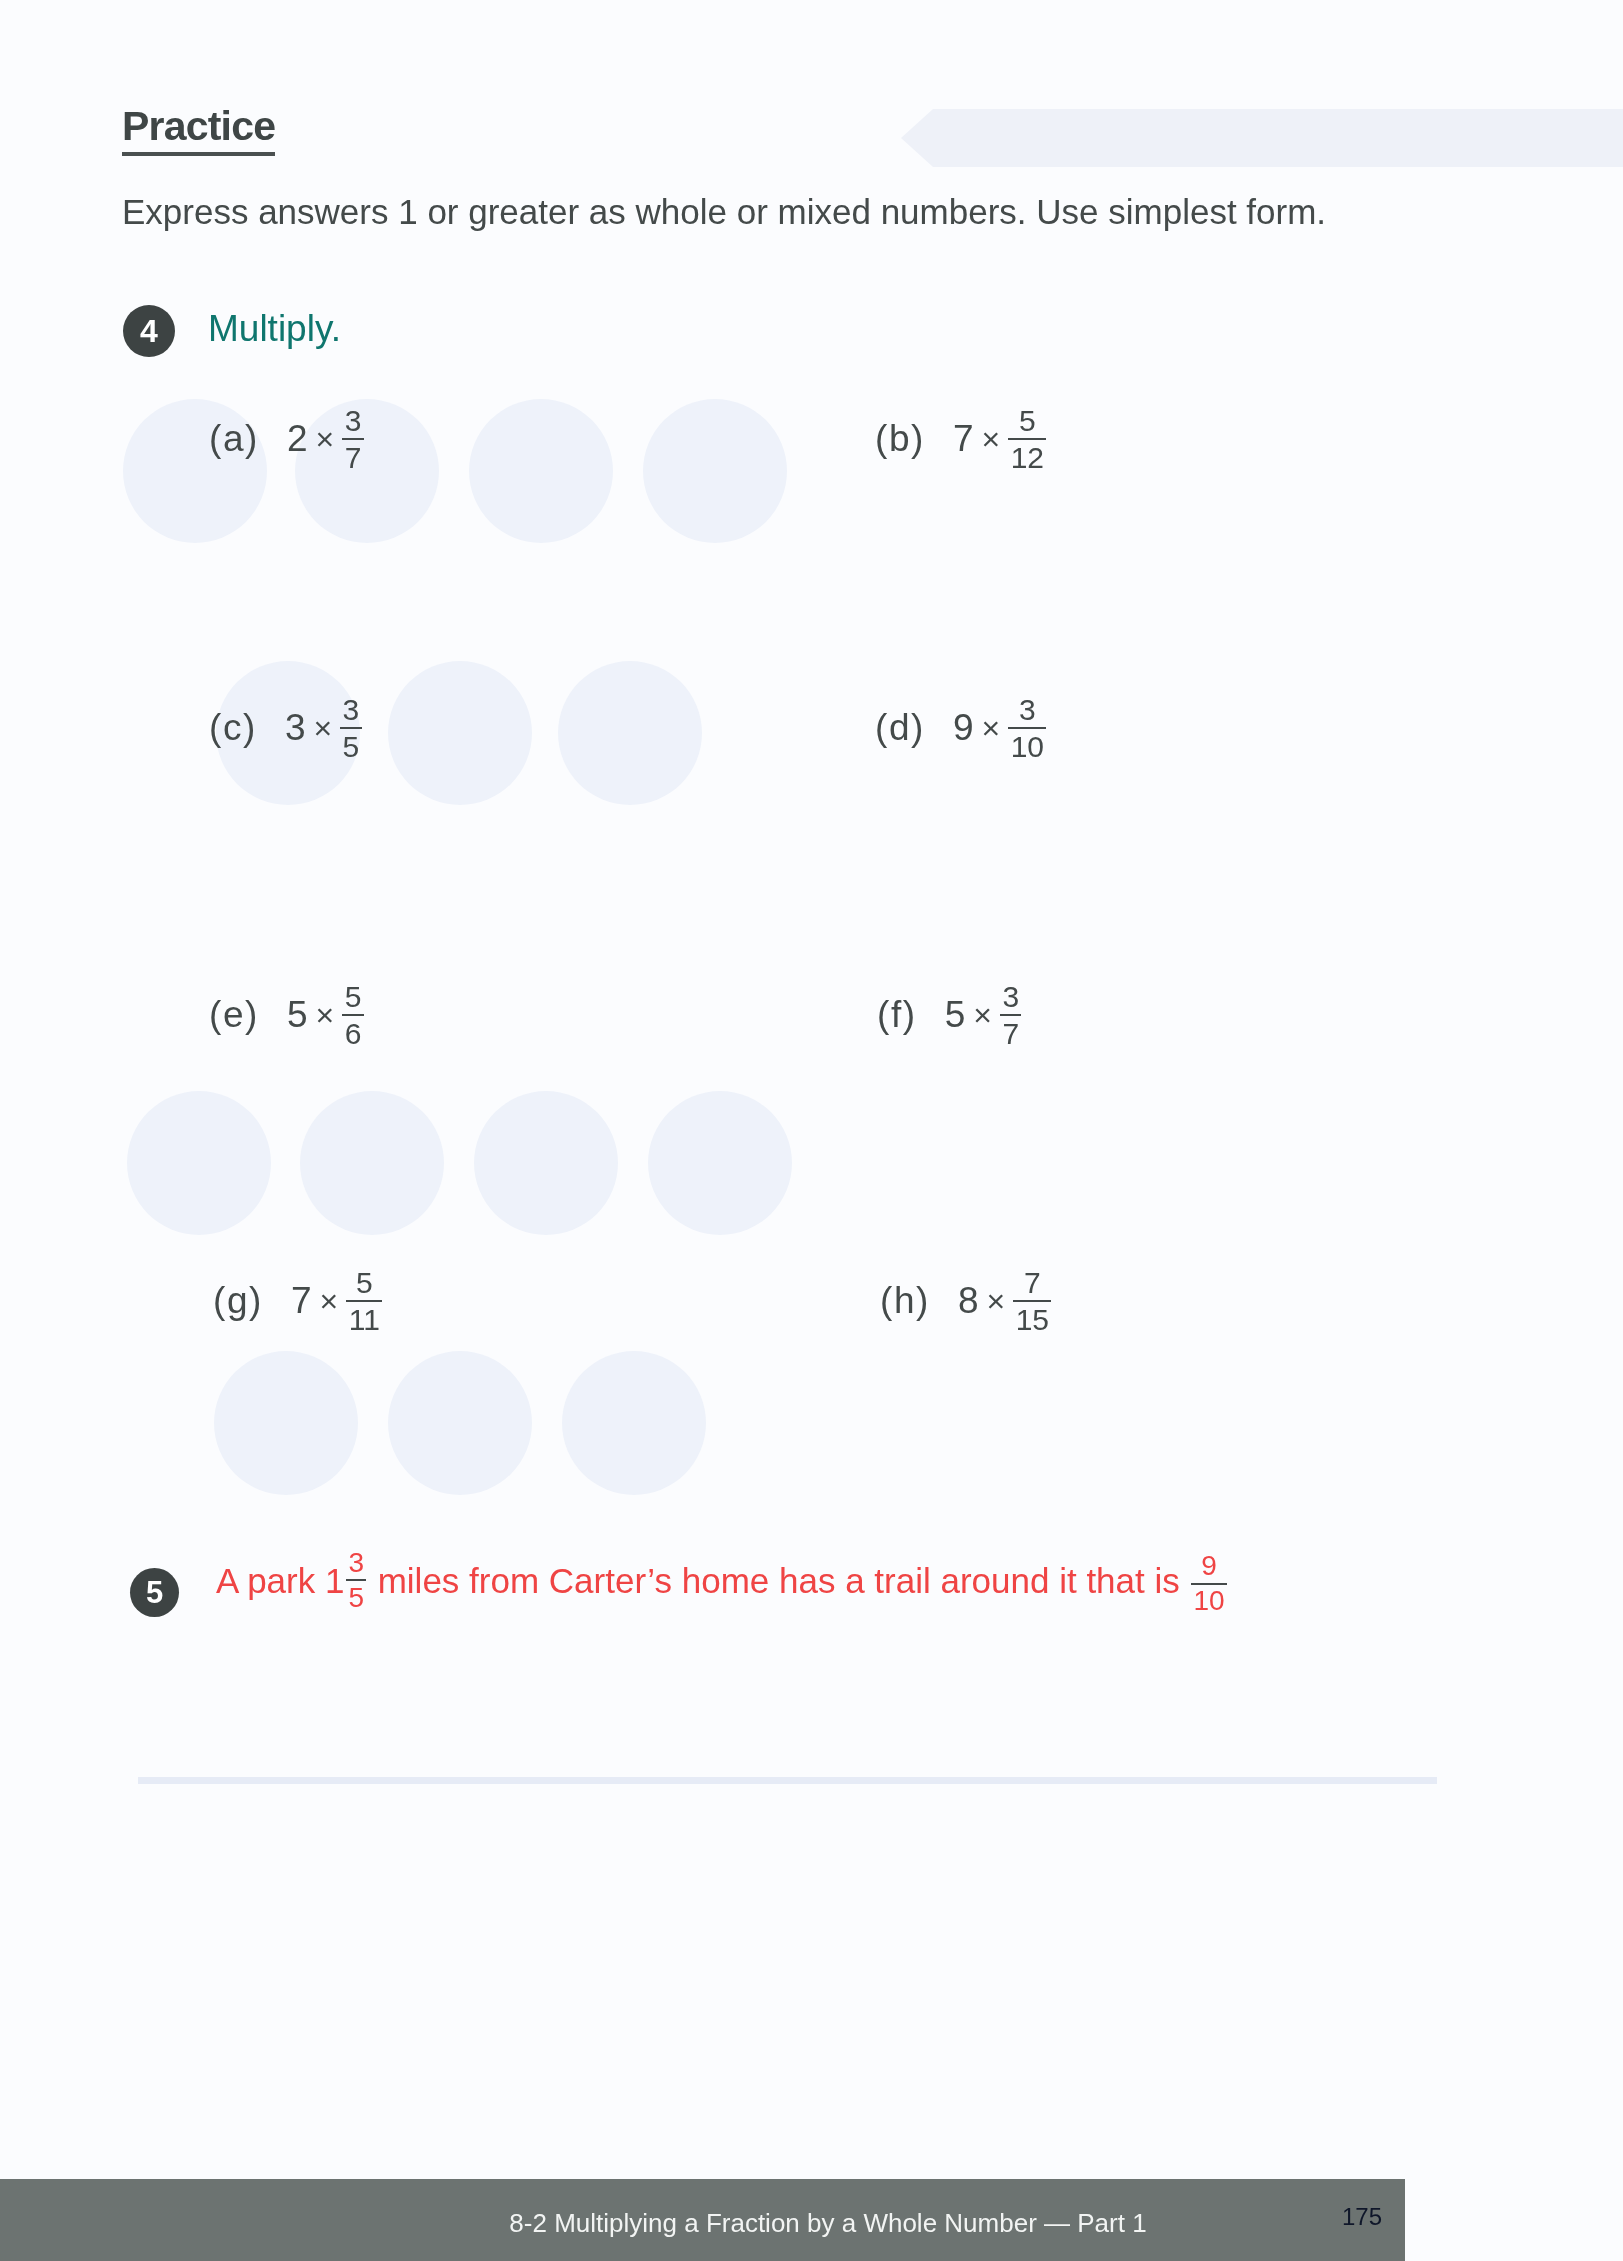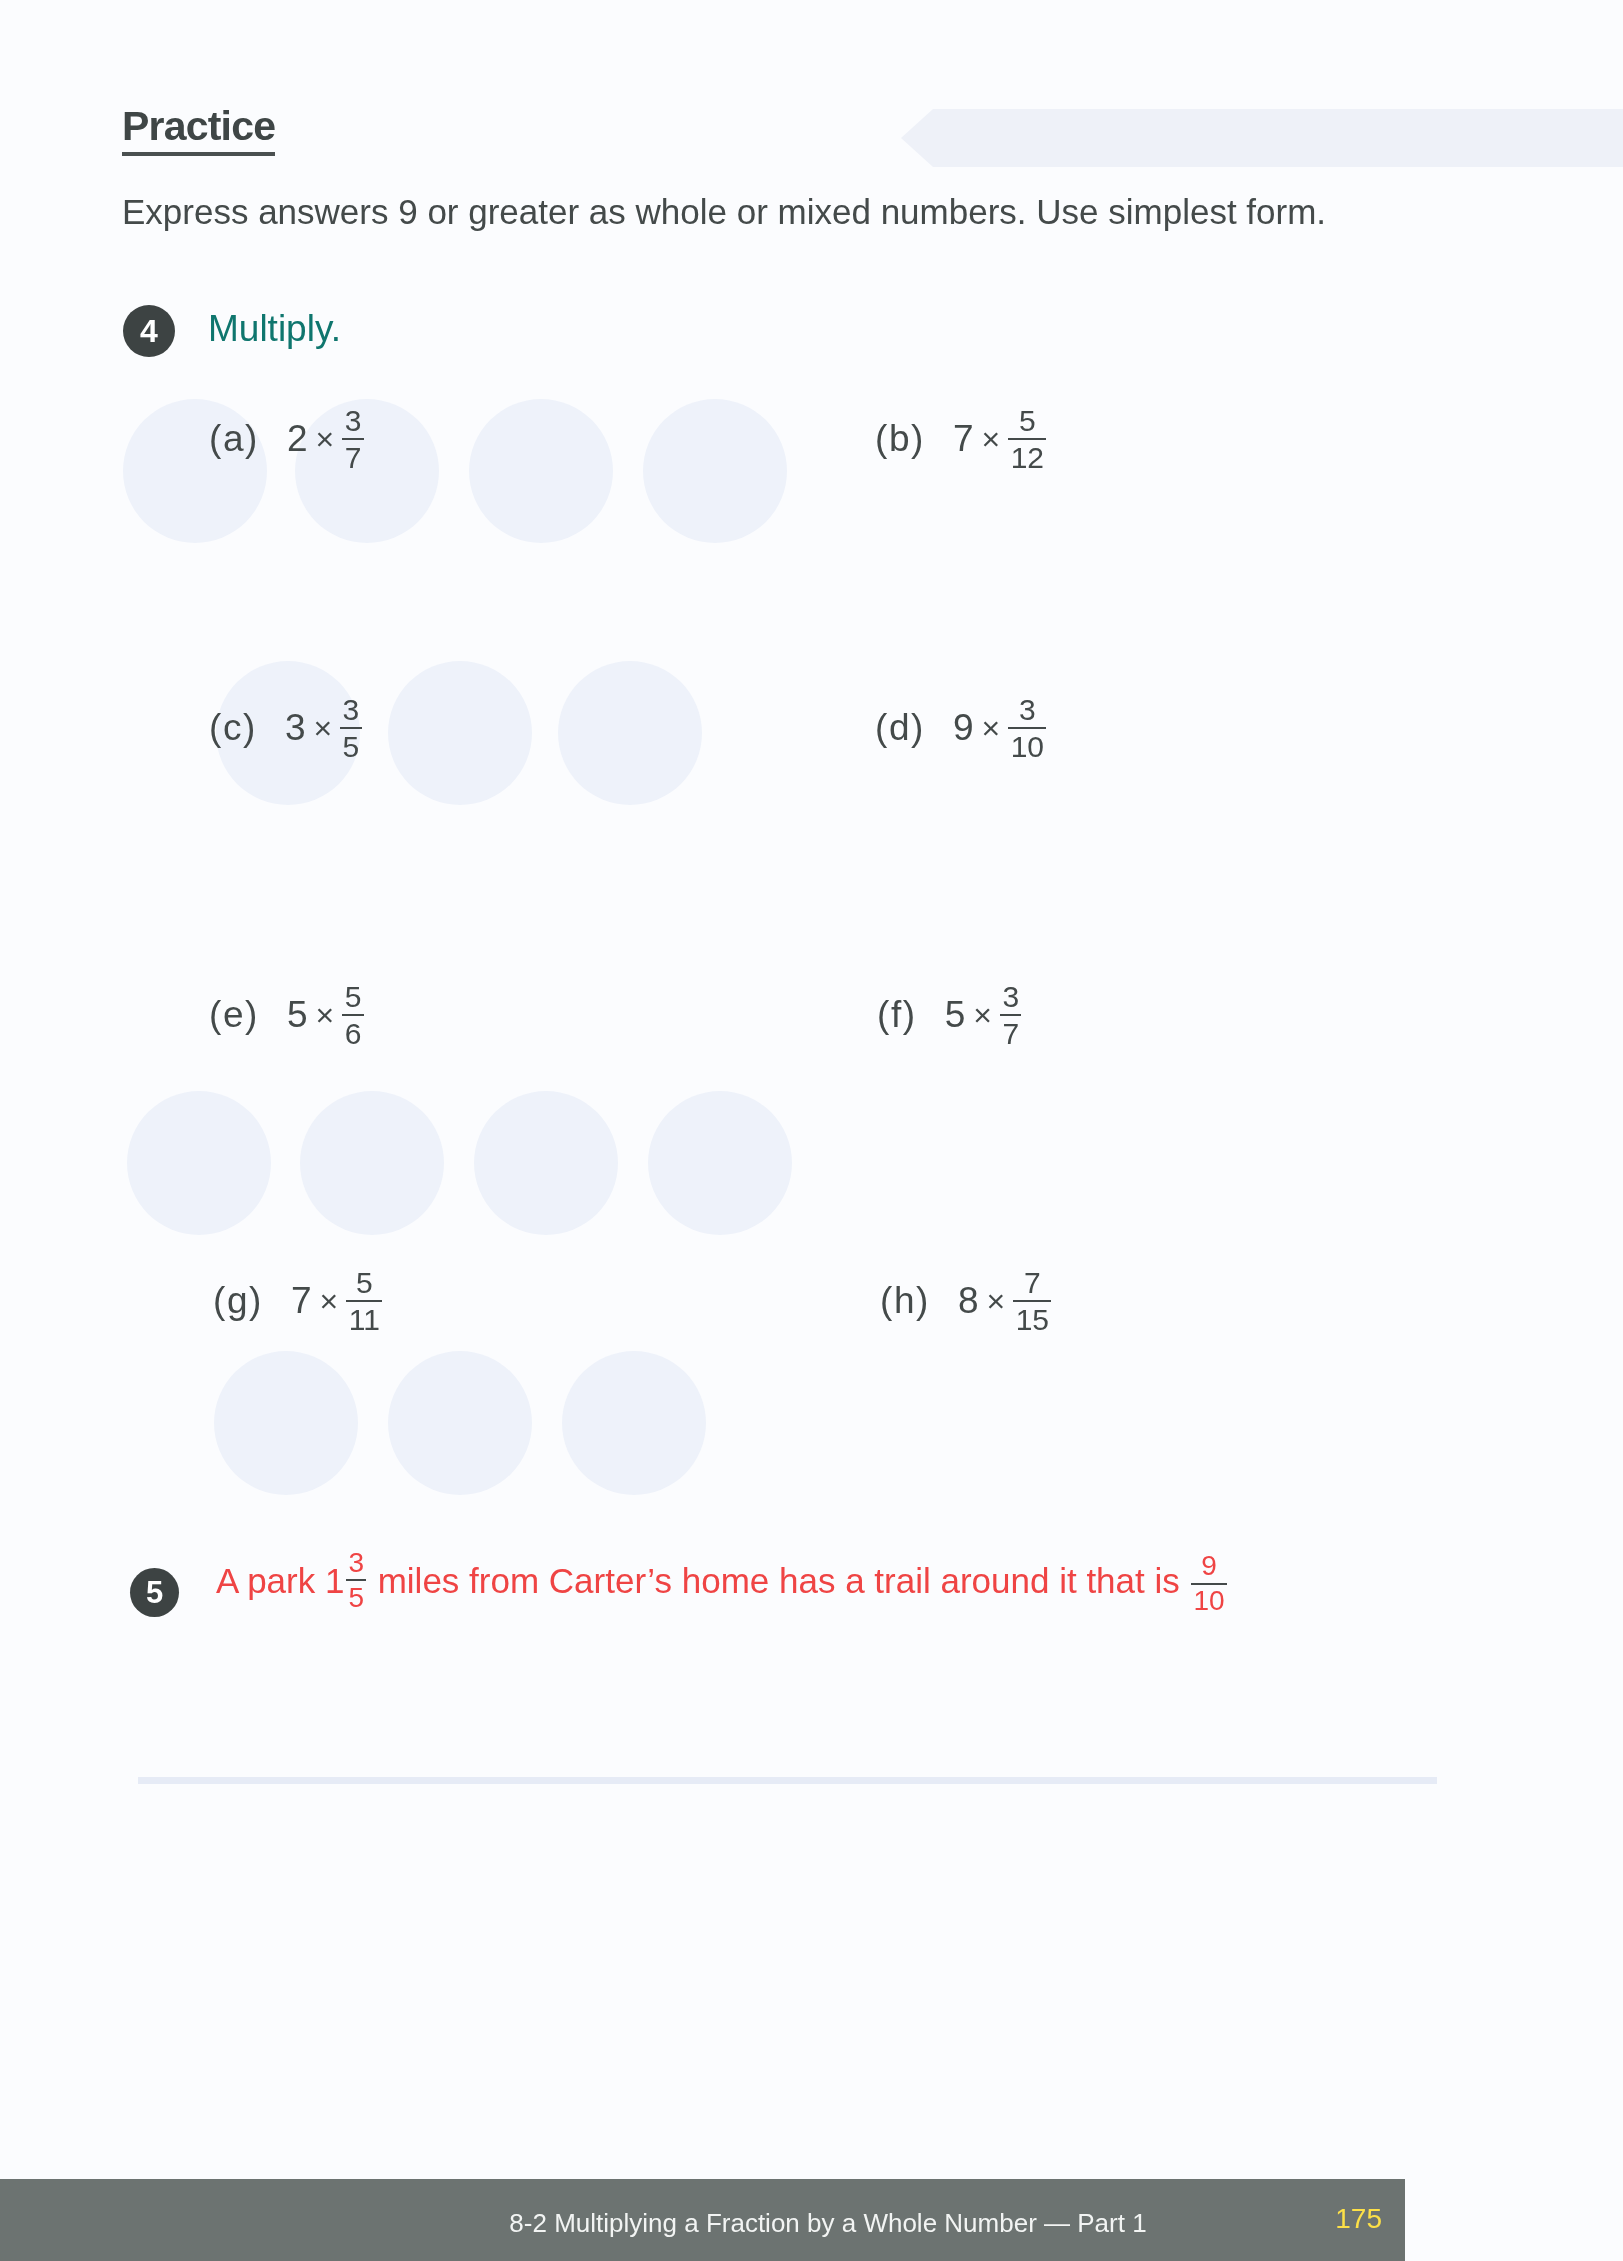--- a/index.html
+++ b/index.html
@@ -65,21 +65,21 @@
   .footer {
     position: absolute; left: 0; top: 2179px; width: 1405px; height: 82px;
     background: #6c7371;
   }
   .footer-title {
     position: absolute; left: 0; width: 1656px; top: 29px; text-align: center;
     font-size: 26px; color: #f2f4f3;
   }
   .footer-page {
     position: absolute; right: 23px; top: 24px;
-    font-size: 28px; color: #fde047;
+    font-size: 24px; color: #0f172a;
   }
 </style>
 </head>
 <body>
 
 <div class="ghost">
   <div class="ghost-banner"></div>
   <div class="ghost-circle" style="left:123px;top:399px;width:144px;height:144px;"></div>
   <div class="ghost-circle" style="left:295px;top:399px;width:144px;height:144px;"></div>
   <div class="ghost-circle" style="left:469px;top:399px;width:144px;height:144px;"></div>
@@ -91,21 +91,21 @@
   <div class="ghost-circle" style="left:300px;top:1091px;width:144px;height:144px;"></div>
   <div class="ghost-circle" style="left:474px;top:1091px;width:144px;height:144px;"></div>
   <div class="ghost-circle" style="left:648px;top:1091px;width:144px;height:144px;"></div>
   <div class="ghost-circle" style="left:214px;top:1351px;width:144px;height:144px;"></div>
   <div class="ghost-circle" style="left:388px;top:1351px;width:144px;height:144px;"></div>
   <div class="ghost-circle" style="left:562px;top:1351px;width:144px;height:144px;"></div>
   <div class="ghost-line" style="left:138px;top:1777px;width:1299px;height:6.5px;"></div>
 </div>
 
 <div class="page-title">Practice</div>
-<div class="instructions">Express answers 9 or greater as whole or mixed numbers. Use simplest form.</div>
+<div class="instructions">Express answers 1 or greater as whole or mixed numbers. Use simplest form.</div>
 
 <div class="q-badge" style="left:123px;top:305px;">4</div>
 <div class="q-label" style="left:208px;top:308px;">Multiply.</div>
 
 <div class="problem" style="left:209px;top:406px;">
   <span class="letter">(a)</span>
   <span class="whole">2</span>
   <span class="times">×</span>
   <span class="frac">
     <span class="num">3</span>

